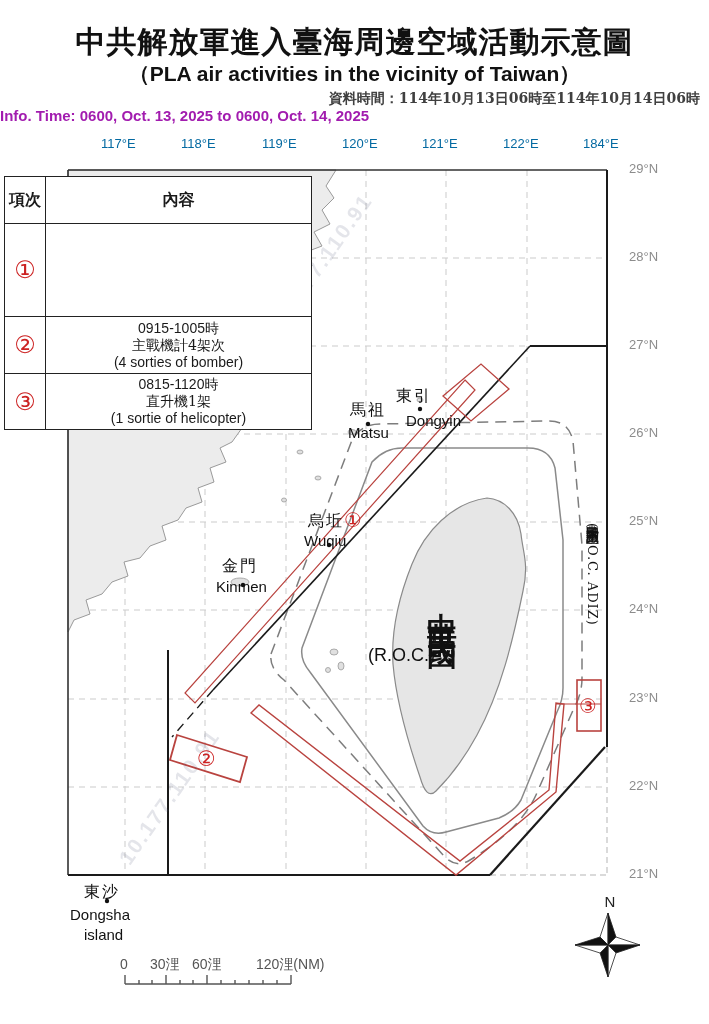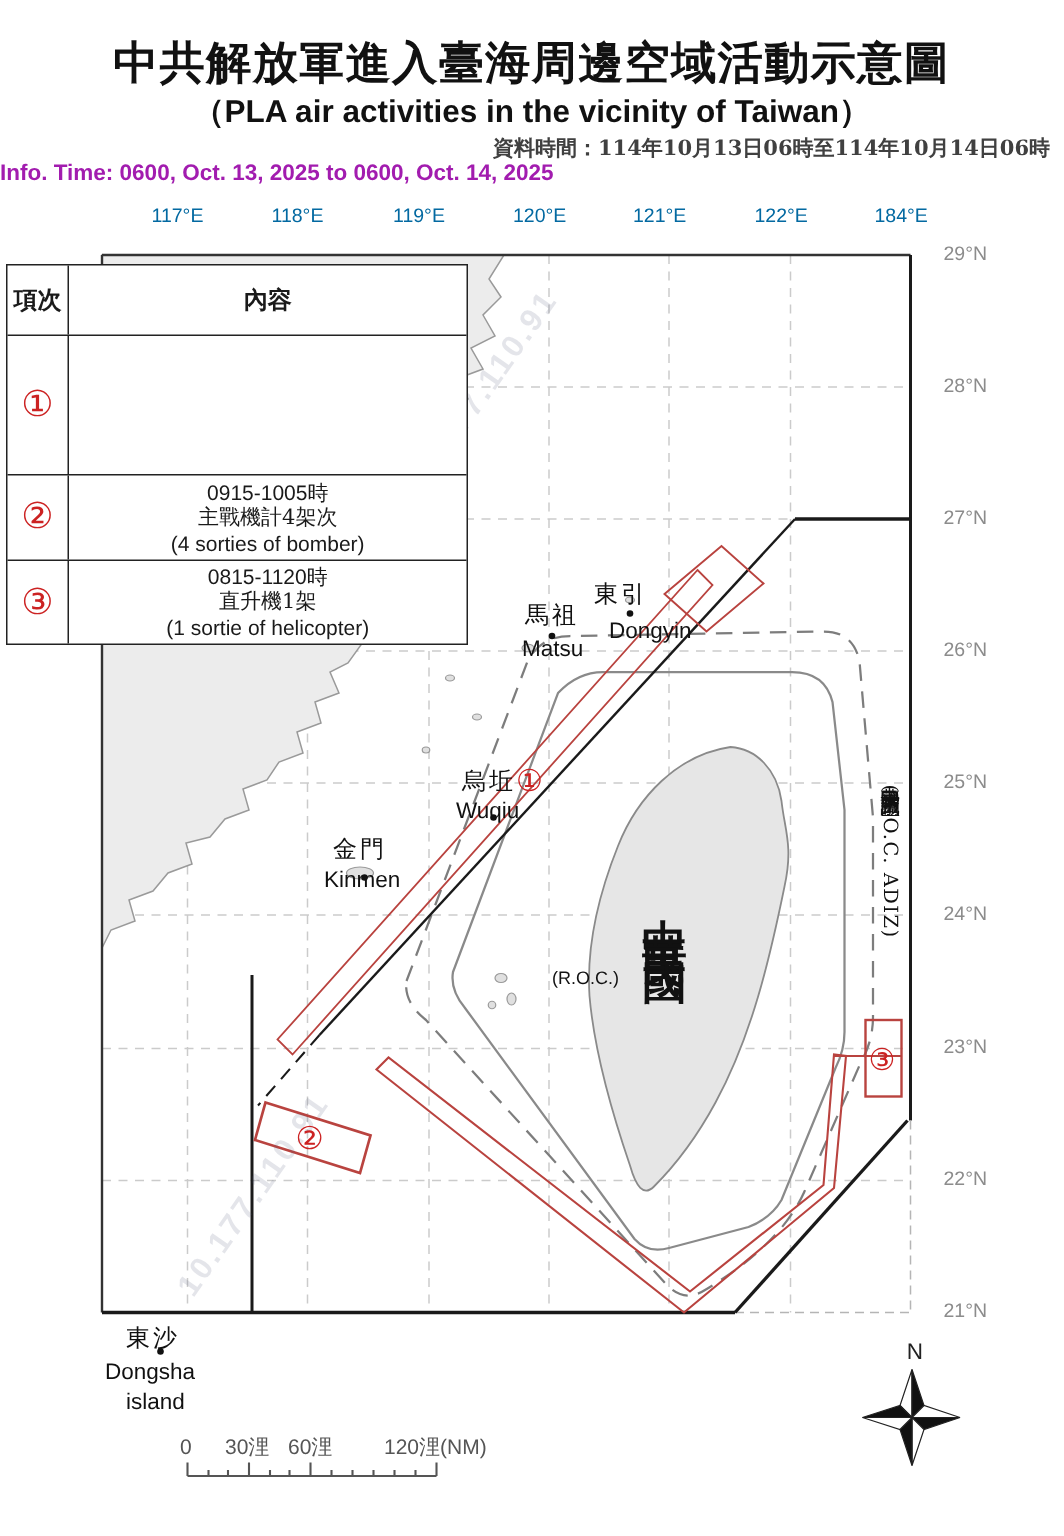--- a/index.html
+++ b/index.html
@@ -26,21 +26,21 @@
        padding:2px 0;}
   .th .tc1,.th .tc2{font-family:"DejaVu Serif",serif;font-weight:bold;font-size:16px;}
   .tl{line-height:17px;font-size:14px;text-align:center;}
   .tl.zh{font-family:"DejaVu Serif",serif;}
   .circ{color:#cc2222;font-size:24px;line-height:24px;}
   
   .place-zh{font-family:"DejaVu Serif",serif;font-size:16px;color:#111;letter-spacing:2px;}
   .place-en{font-size:15px;color:#111;}
   #taiwan-zh{left:421px;top:588px;writing-mode:vertical-rl;font-family:"DejaVu Serif",serif;
              font-weight:bold;font-size:30px;letter-spacing:10px;color:#111;}
-  #roc{left:368px;top:645px;font-size:12px;color:#111;}
+  #roc{left:368px;top:645px;font-size:18px;color:#111;}
   #adiz-label{left:583px;top:514px;writing-mode:vertical-rl;text-orientation:mixed;
               font-family:"DejaVu Serif",serif;font-size:13px;letter-spacing:1px;color:#111;z-index:4;}
   .map-circ{color:#cc2222;z-index:5;}
   .wm{color:rgba(90,95,125,0.16);font-size:21px;font-weight:bold;letter-spacing:2px;
       transform:rotate(-55deg);transform-origin:center;z-index:2;}
   #compass-n{left:598px;top:893px;width:24px;text-align:center;font-size:15px;color:#222;}
   .scale-lab{top:956px;font-size:14px;color:#555;}
   svg{position:absolute;left:0;top:0;}
 </style>
 </head>

